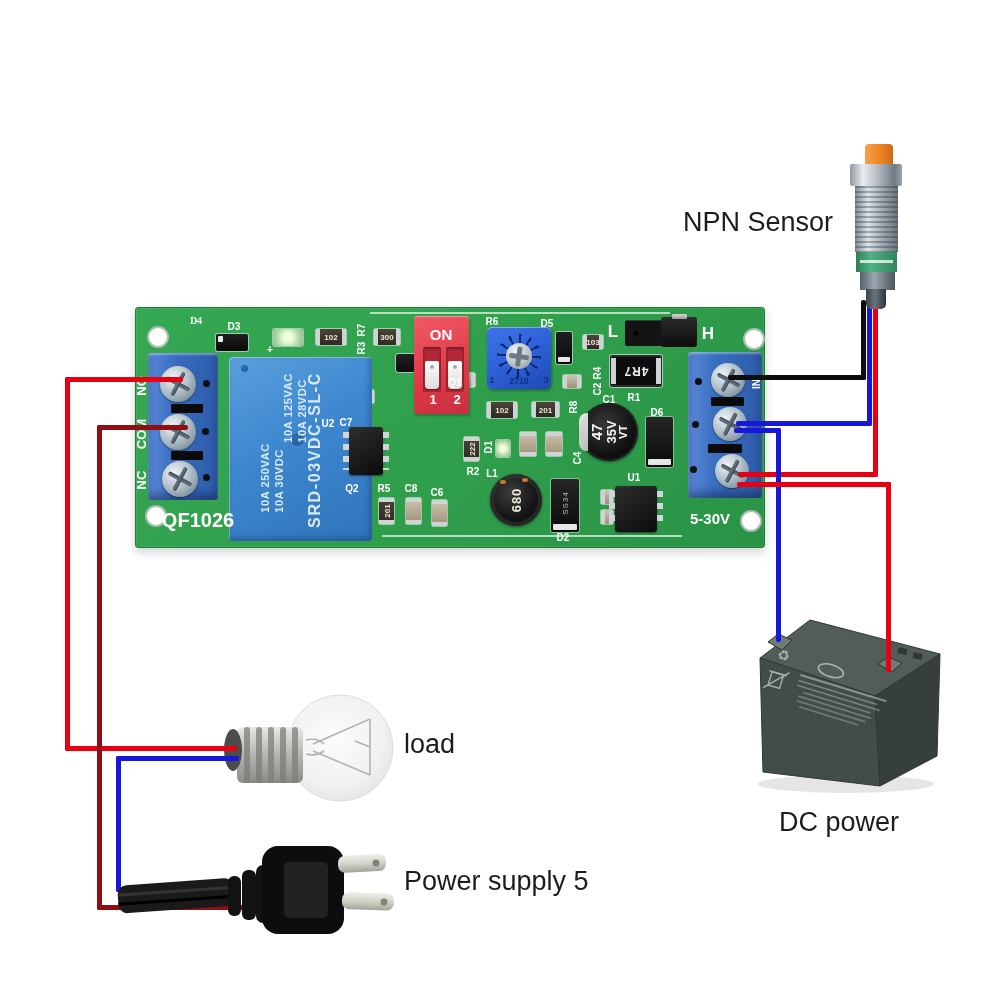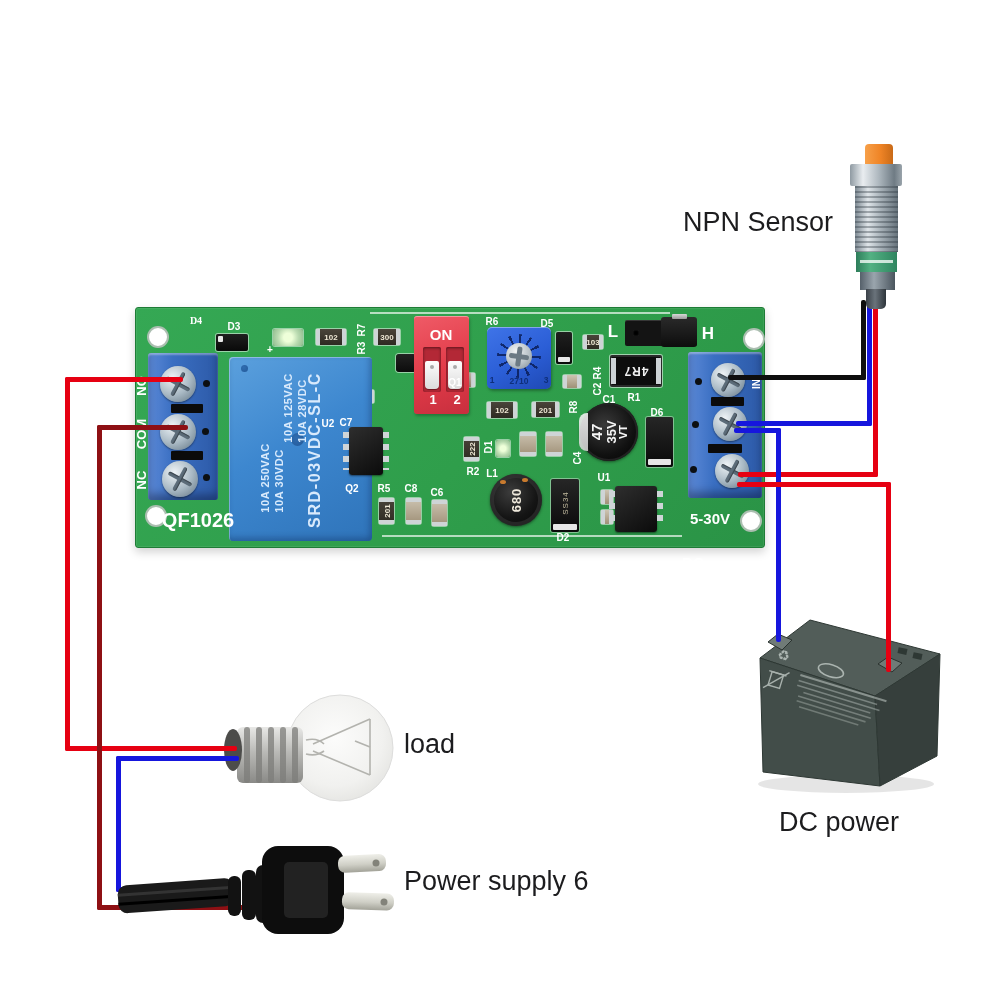--- a/index.html
+++ b/index.html
@@ -311,21 +311,21 @@
       <span class="silk rot" style="left: 489px; top: 447px;">D1</span>
       <span class="silk rot" style="left: 578px; top: 458px;">C4</span>
       <span class="silk rot" style="left: 574px; top: 407px;">R8</span>
       <span class="silk rot" style="left: 598px; top: 389px;">C2</span>
       <span class="silk rot" style="left: 598px; top: 373px;">R4</span>
       <span class="silk" style="left: 609px; top: 400px;">C1</span>
       <span class="silk" style="left: 634px; top: 398px;">R1</span>
       <span class="silk" style="left: 657px; top: 413px;">D6</span>
       <span class="silk" style="left: 492px; top: 322px;">R6</span>
       <span class="silk" style="left: 547px; top: 324px;">D5</span>
-      <span class="silk" style="left: 604px; top: 478px;">U1</span>
+      <span class="silk" style="left: 634px; top: 478px;">U1</span>
       <span class="silk" style="left: 563px; top: 538px;">D2</span>
     </div>
 
   <svg class="abs" style="left:748px;top:612px;" width="198" height="188" viewBox="0 0 198 188">
     <ellipse cx="98" cy="172" rx="88" ry="9" fill="rgba(0,0,0,0.10)"></ellipse>
     <polygon points="12,46 62,8 192,42 127,84" fill="#525d59" stroke="#2e3834" stroke-width="1"></polygon>
     <polygon points="12,46 127,84 132,174 15,160" fill="#424d49" stroke="#2e3834" stroke-width="1"></polygon>
     <polygon points="127,84 192,42 189,144 132,174" fill="#363f3c" stroke="#2e3834" stroke-width="1"></polygon>
     <polygon points="20,30 30,22 44,28 34,38" fill="#707b77" stroke="#2b332f"></polygon>
     <polygon points="130,52 140,45 154,51 144,60" fill="#707b77" stroke="#2b332f"></polygon>
@@ -435,16 +435,16 @@
     <g>
       <rect x="226" y="18" width="48" height="17" rx="7" fill="url(#prong)" transform="rotate(-3 228 26)"></rect>
       <rect x="230" y="54" width="52" height="17" rx="7" fill="url(#prong)" transform="rotate(2 232 62)"></rect>
       <circle cx="264" cy="25" r="3.5" fill="#83837a"></circle>
       <circle cx="272" cy="64" r="3.5" fill="#83837a"></circle>
     </g>
   </svg>
 
   <div class="note" style="left:683px;top:207px;">NPN Sensor</div>
   <div class="note" style="left:404px;top:729px;">load</div>
-  <div class="note" style="left:404px;top:866px;">Power supply 6</div>
+  <div class="note" style="left:404px;top:866px;">Power supply 5</div>
   <div class="note" style="left:779px;top:807px;">DC power</div>
 
 </div>
 
 </body></html>

